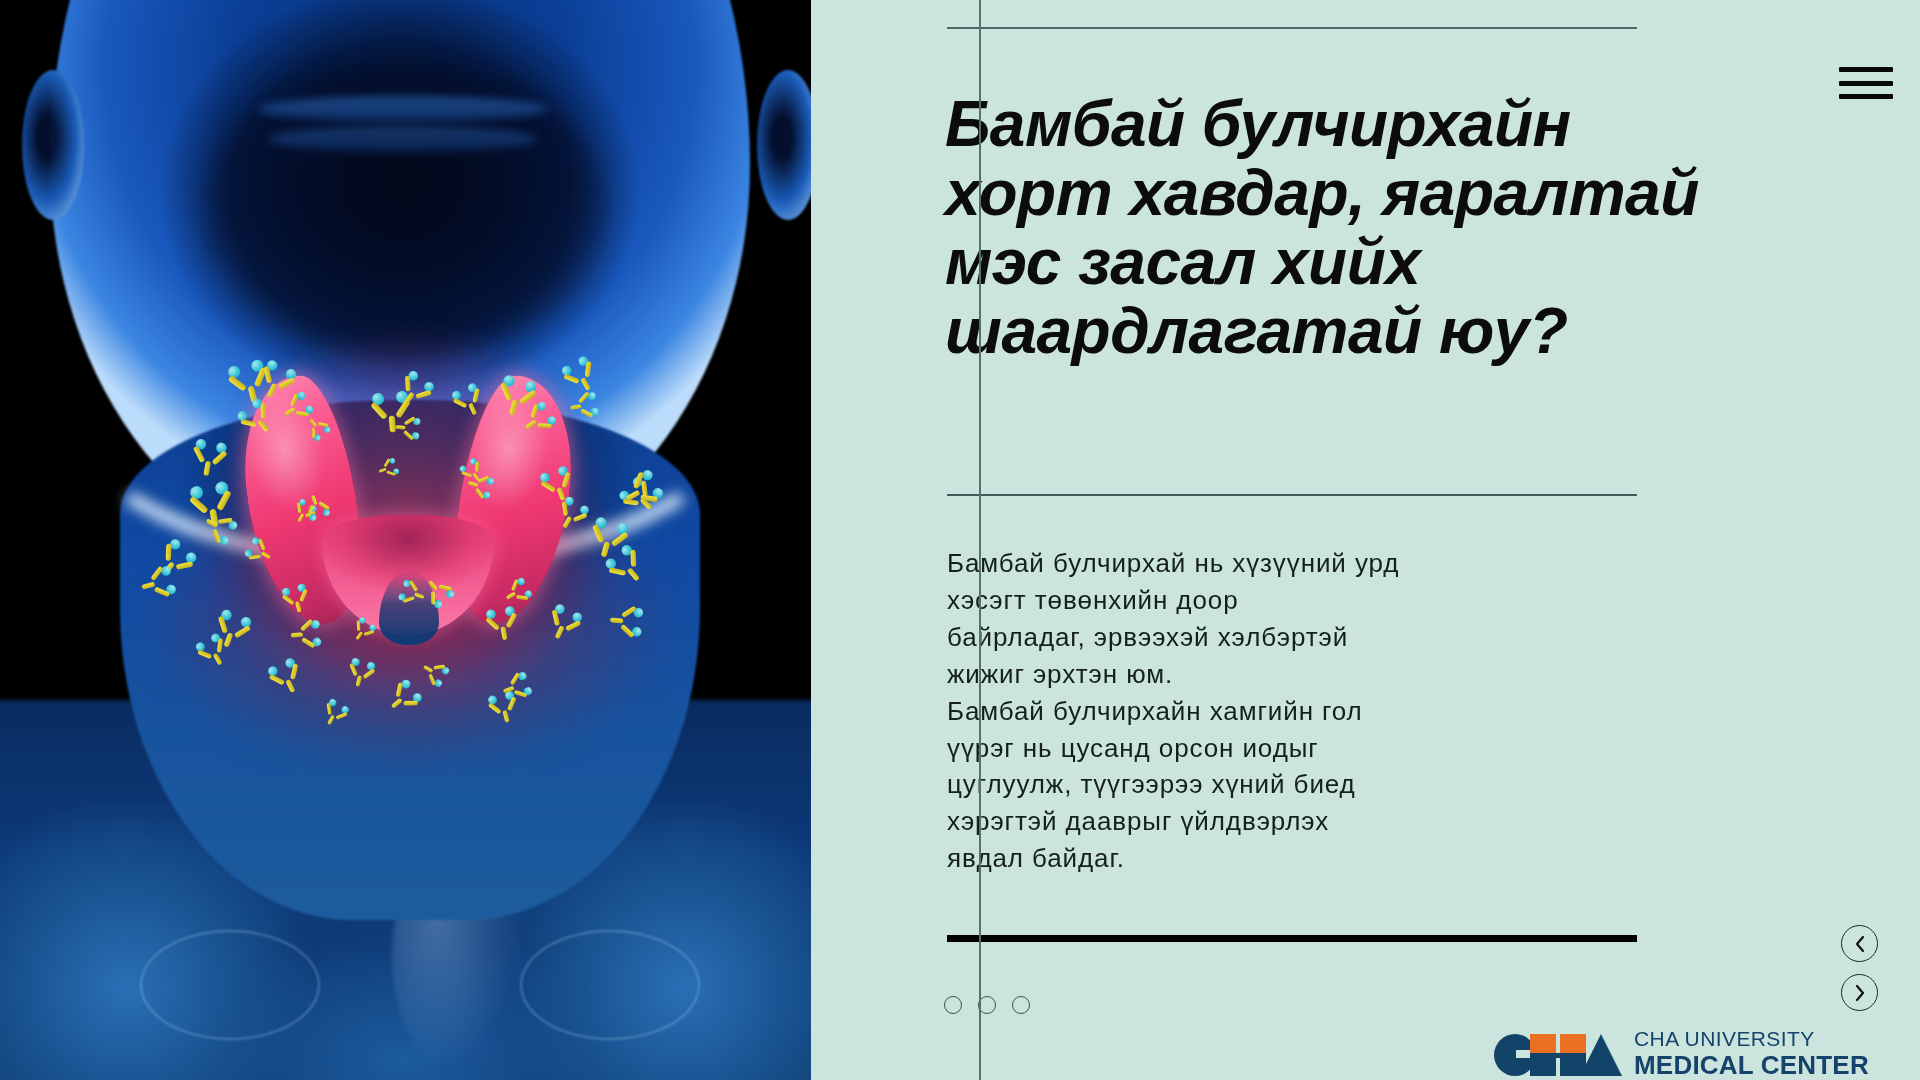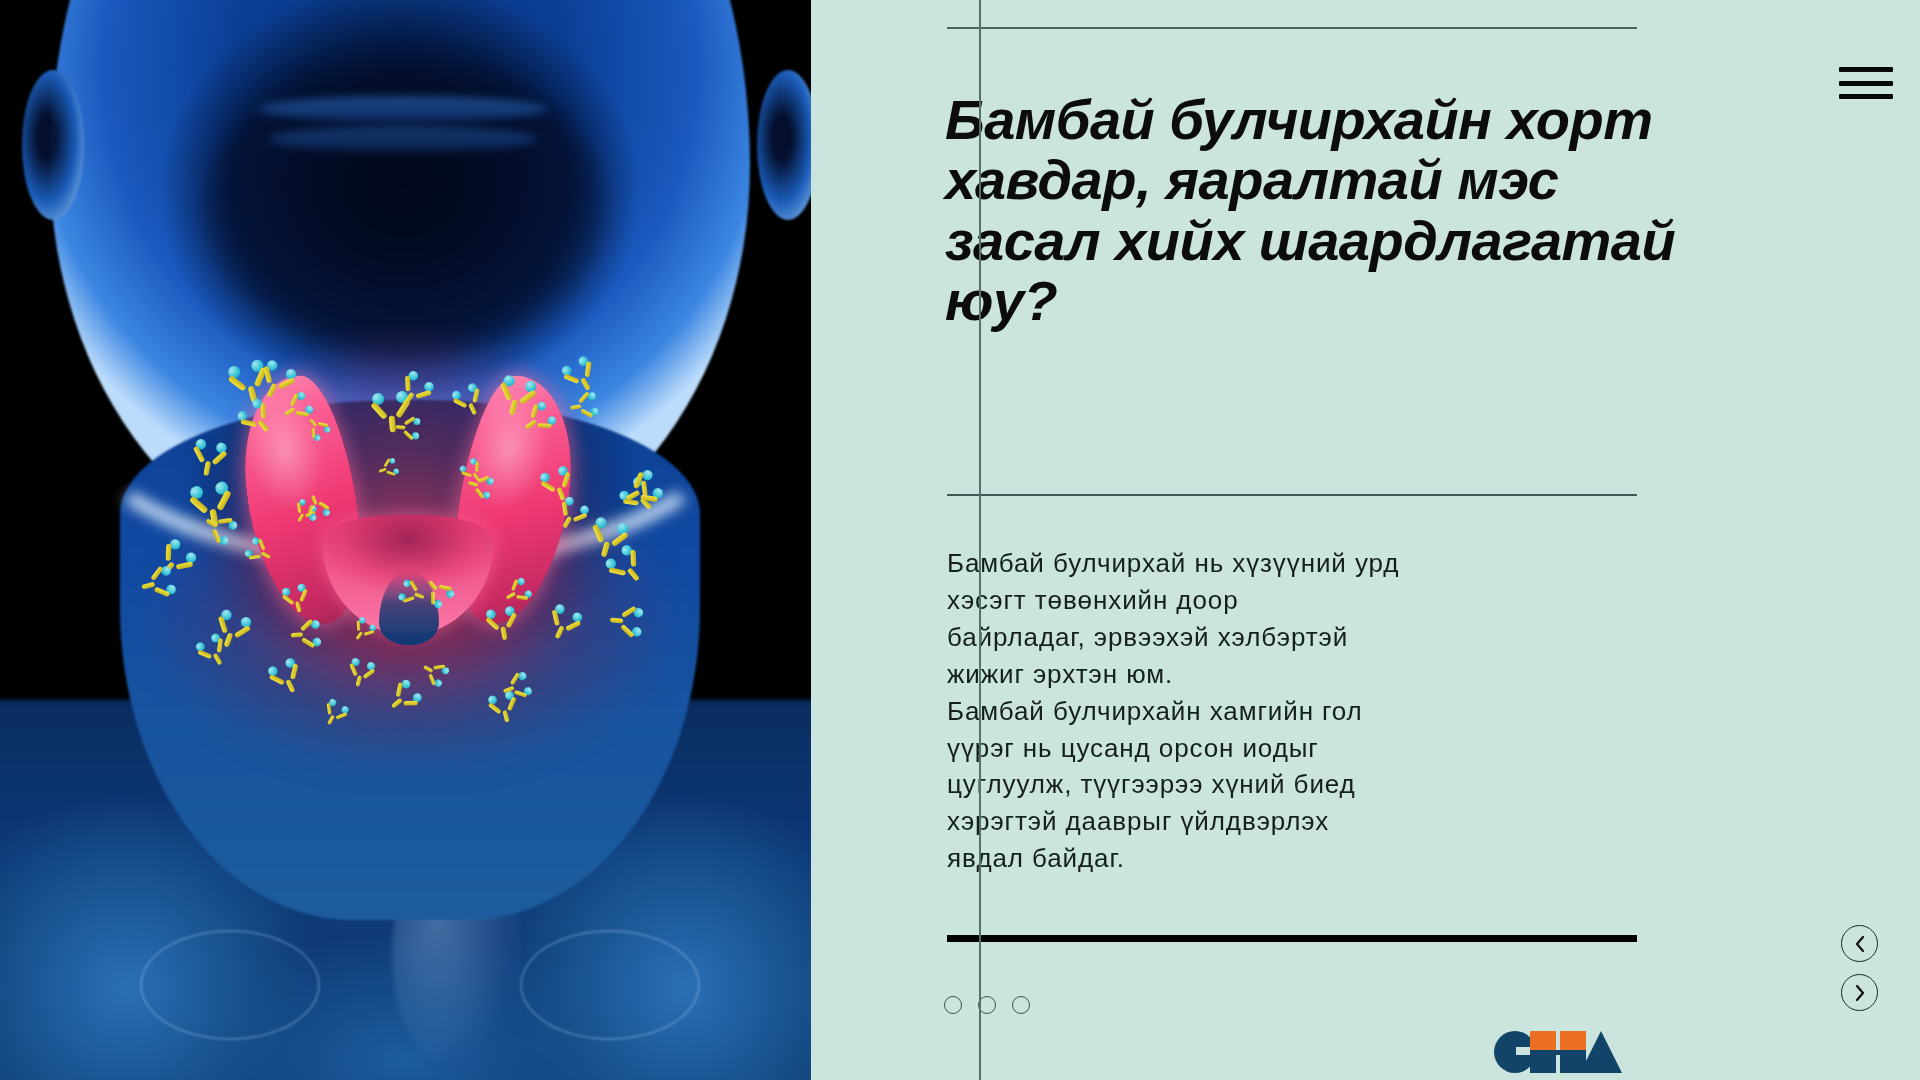--- a/index.html
+++ b/index.html
@@ -229,21 +229,21 @@
     position:absolute;
     left:136px; top:935px;
     width:690px; height:7px;
     background:#000;
   }
 
   #headline {
     position:absolute;
     left:134px; top:90px;
     width:760px;
-    font-size:56px;
+    font-size:64px;
     font-weight:bold;
     font-style:italic;
     line-height:1.08;
     letter-spacing:-0.5px;
     color:#0c0c0c;
   }
 
   #body-copy {
     position:absolute;
     left:136px; top:545px;
@@ -768,18 +768,22 @@
       <div id="logo-mark">
         <span class="lm-c"></span>
         <span class="lm-c-cut"></span>
         <span class="lm-sq o1"></span>
         <span class="lm-sq o2"></span>
         <span class="lm-sq n1"></span>
         <span class="lm-sq n2"></span>
         <span class="lm-bar"></span>
         <span class="lm-tri"></span>
       </div>
+      <div id="logo-text">
+        <span id="logo-line1">CHA UNIVERSITY</span>
+        <span id="logo-line2">MEDICAL CENTER</span>
+      </div>
     </div>
 
   </div>
 
   <div id="rail-divider"></div>
 </div>
 
 </body></html>

